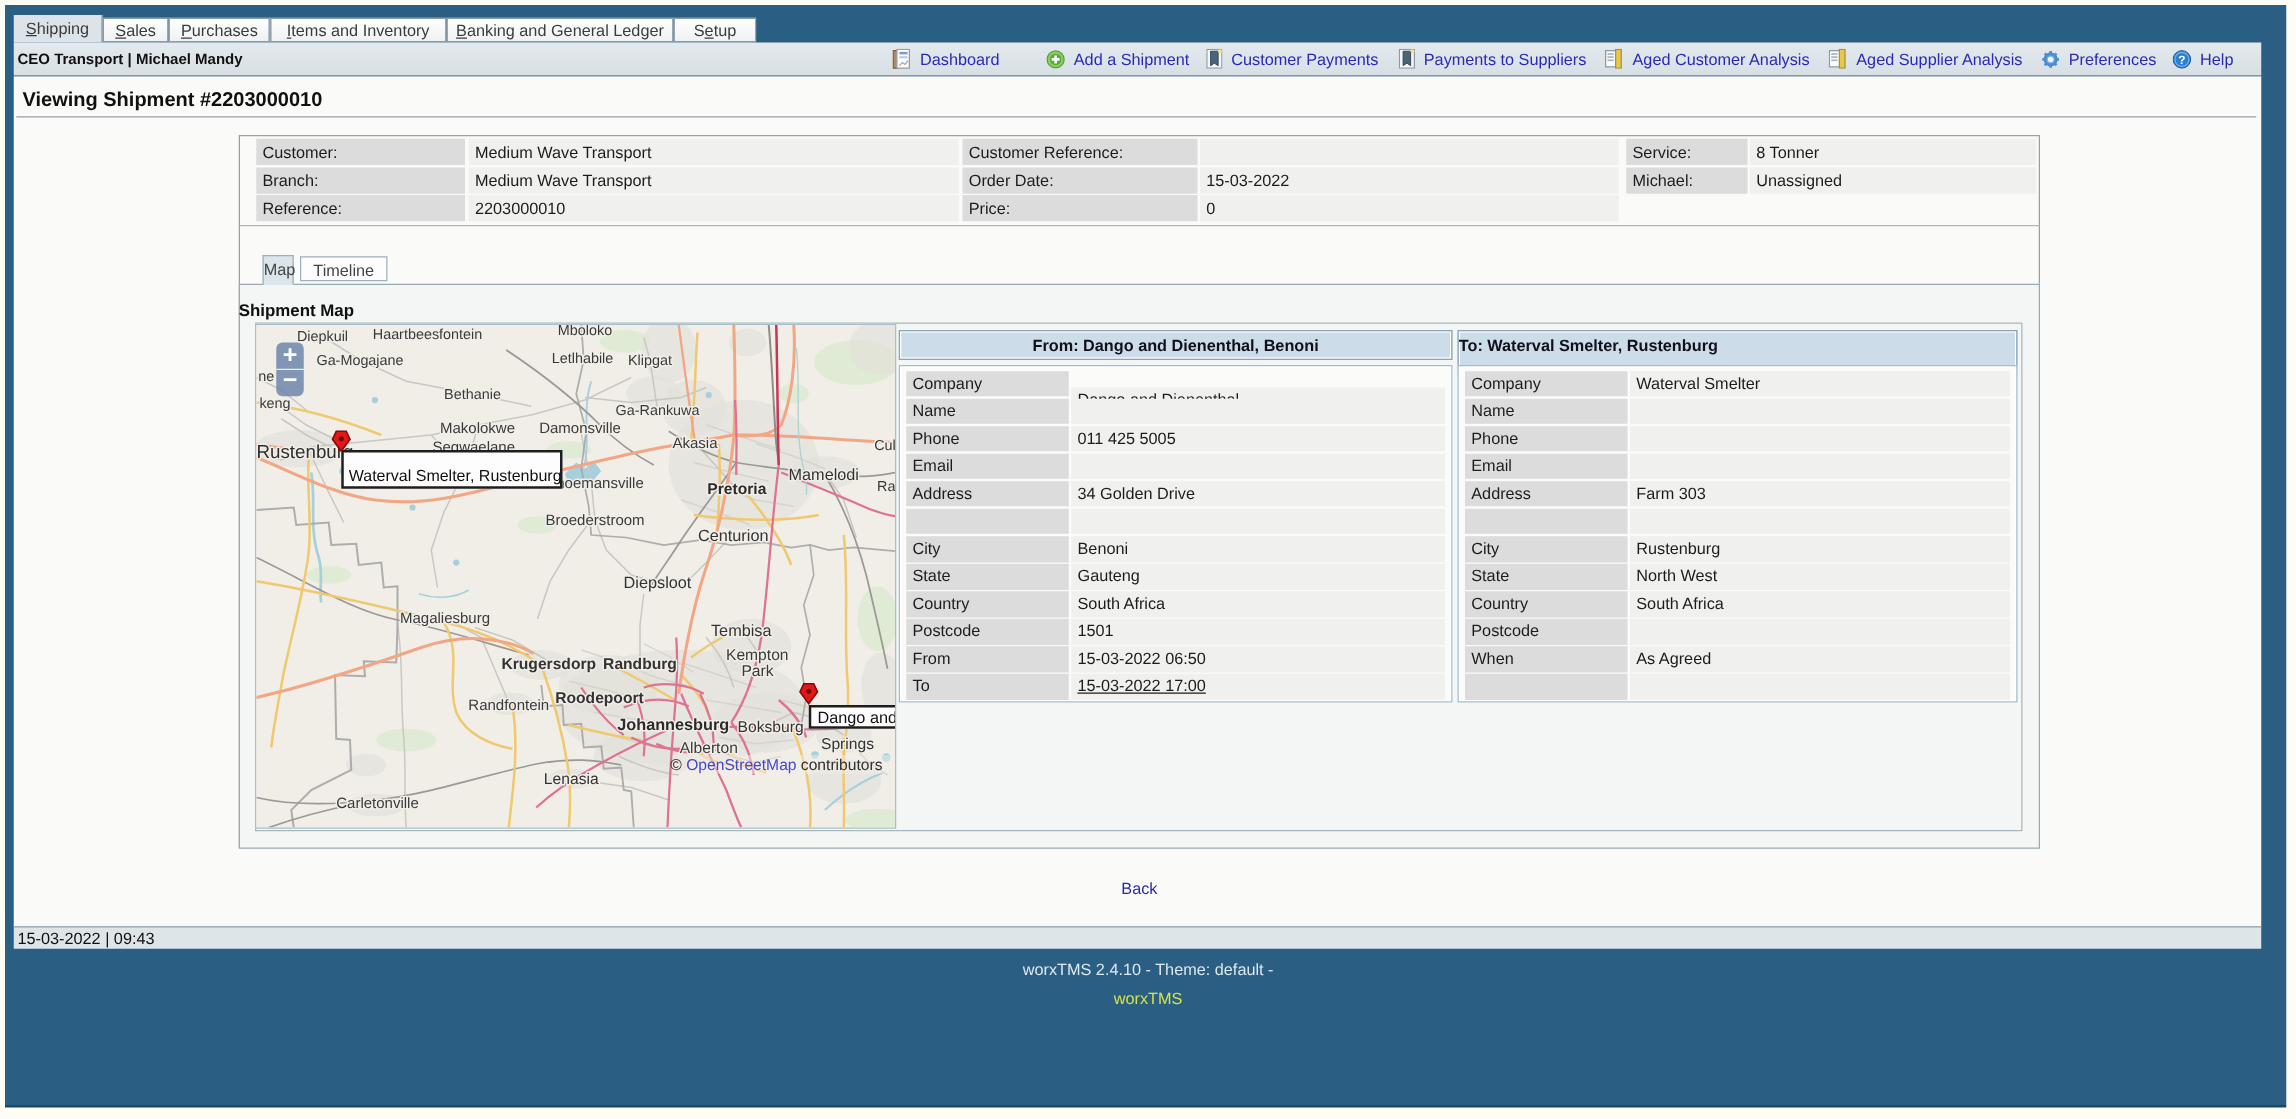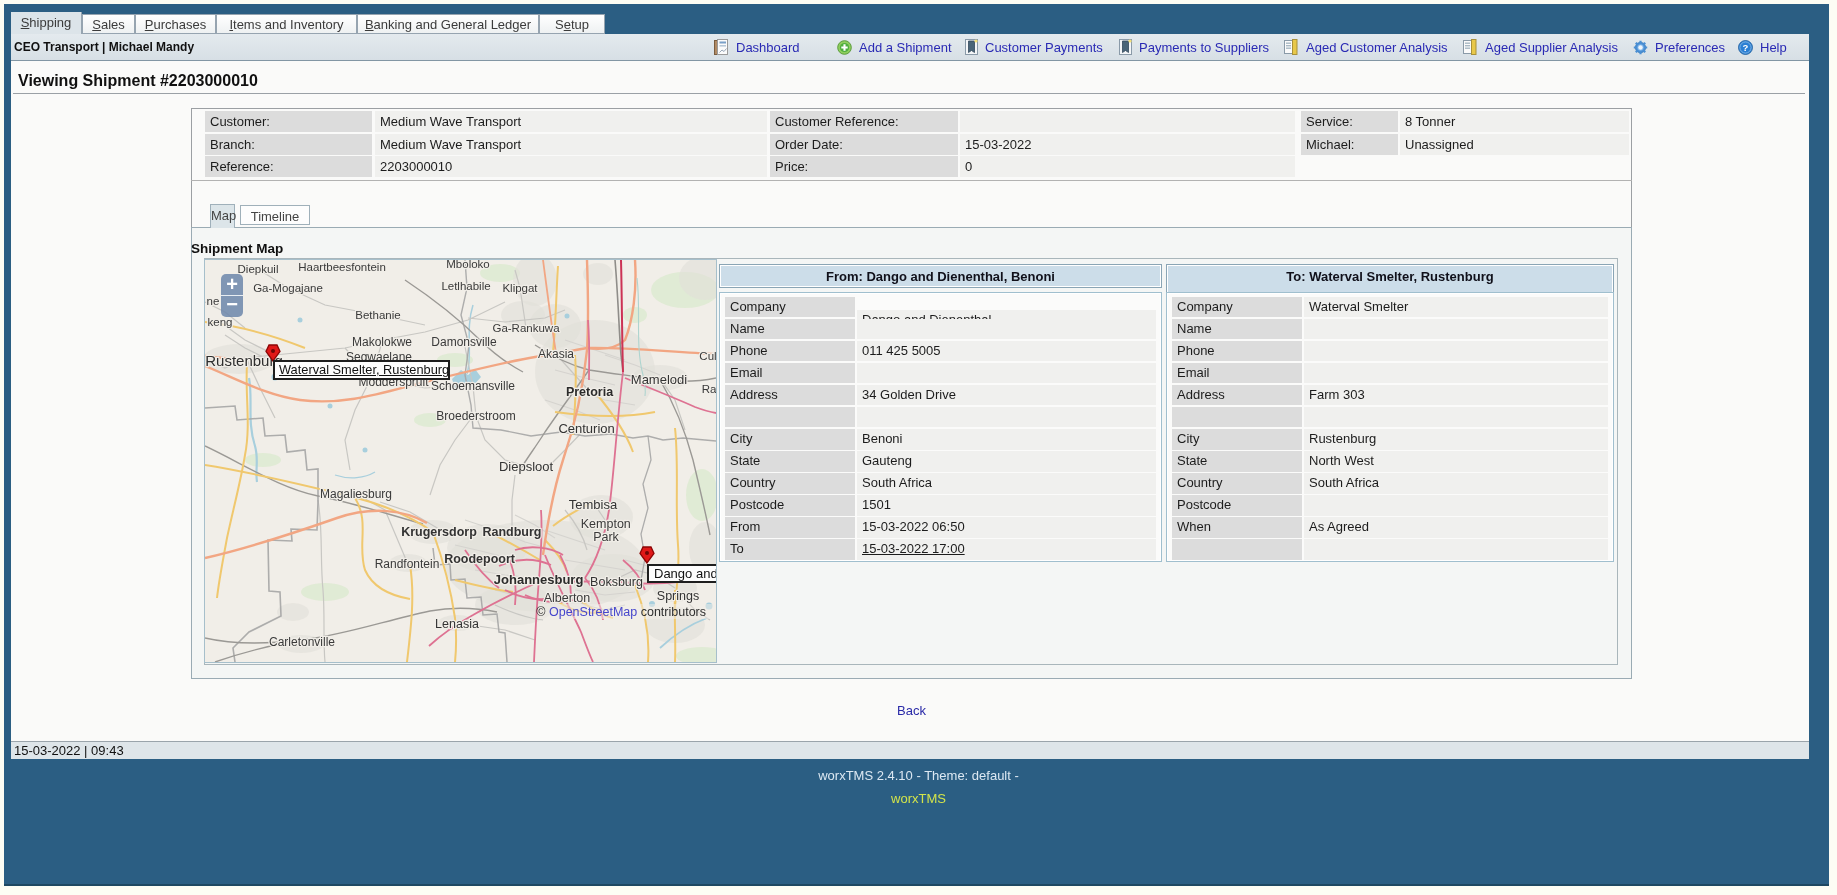--- a/index.html
+++ b/index.html
@@ -295,21 +295,21 @@
       <circle cx="68" cy="91" r="2" fill="#6d0707"></circle>
       <path d="M442,303 L435,293.5 L438,287 L446,287 L449,293.5 Z" fill="#e01818" stroke="#8c0606" stroke-width="1.3"></path>
       <circle cx="442" cy="293" r="2" fill="#6d0707"></circle>
       <rect x="333" y="344" width="178" height="15" fill="#f1eee8" opacity="0.5"></rect>
       <text x="501" y="356" text-anchor="end" font-family="Liberation Sans,sans-serif" font-size="12.5" fill="#2f2f2f">© <tspan fill="#4646cc">OpenStreetMap</tspan> contributors</text>
     </svg>
 <div style="position:absolute;left:16px;top:14px;width:22px;height:43px;border-radius:5px;background:rgba(108,134,170,0.85);"></div>
 <div style="position:absolute;left:16px;top:34.5px;width:22px;height:1.5px;background:#e8edf2;"></div>
 <div style="position:absolute;left:16px;top:13px;width:22px;height:21px;color:#fff;font-size:20px;font-weight:bold;text-align:center;line-height:22px;">+</div>
 <div style="position:absolute;left:16px;top:35px;width:22px;height:21px;color:#fff;font-size:20px;font-weight:bold;text-align:center;line-height:19px;">−</div>
-<div style="position:absolute;left:68px;top:100px;width:169px;height:13.5px;background:#fdfdfd;border:2px solid #1e1e1e;font-size:12.8px;line-height:13px;color:#111;padding:1px 0 1px 4px;white-space:nowrap;overflow:hidden;text-decoration:underline;">Waterval Smelter, Rustenburg</div>
+<div style="position:absolute;left:68px;top:100px;width:169px;height:13.5px;background:#fdfdfd;border:2px solid #1e1e1e;font-size:12.8px;line-height:13px;color:#111;padding:12px 0 1px 4px;white-space:nowrap;overflow:hidden;">Waterval Smelter, Rustenburg</div>
 <div style="position:absolute;left:442px;top:304px;width:170px;height:13px;background:#fdfdfd;border:2px solid #1e1e1e;font-size:13px;line-height:13px;color:#111;padding:1px 0 1px 5px;white-space:nowrap;">Dango and Dienenthal, Benoni</div>
 </div>
 
 <div class="abs" style="left:719px;top:264px;width:443px;height:24px;background:#ccdde9;border:1px solid #8aa5b5;box-shadow:inset 0 0 0 1px #ffffff;box-sizing:border-box;text-align:center;line-height:23px;font-size:13px;font-weight:bold;color:#10101a;">From: Dango and Dienenthal, Benoni</div>
 <div class="abs" style="left:719px;top:292px;width:443px;height:270px;border:1px solid #a0bfce;box-shadow:inset 0 0 0 1px #ffffff;box-sizing:border-box;background:#fbfbfa;"></div>
 <div class="lbl" style="left:725px;top:296.5px;width:130px;height:20.5px;line-height:20.5px;">Company</div>
 <div class="val" style="left:857px;top:310px;width:299px;height:20.5px;line-height:20.5px;">Dango and Dienenthal</div>
 <div class="lbl" style="left:725px;top:318.6px;width:130px;height:20.5px;line-height:20.5px;">Name</div>
 <div class="val" style="left:857px;top:318.6px;width:299px;height:20.5px;line-height:20.5px;"></div>
 <div class="lbl" style="left:725px;top:340.7px;width:130px;height:20.5px;line-height:20.5px;">Phone</div>
@@ -325,21 +325,21 @@
 <div class="lbl" style="left:725px;top:451.1px;width:130px;height:20.5px;line-height:20.5px;">State</div>
 <div class="val" style="left:857px;top:451.1px;width:299px;height:20.5px;line-height:20.5px;">Gauteng</div>
 <div class="lbl" style="left:725px;top:473.1px;width:130px;height:20.5px;line-height:20.5px;">Country</div>
 <div class="val" style="left:857px;top:473.1px;width:299px;height:20.5px;line-height:20.5px;">South Africa</div>
 <div class="lbl" style="left:725px;top:495.2px;width:130px;height:20.5px;line-height:20.5px;">Postcode</div>
 <div class="val" style="left:857px;top:495.2px;width:299px;height:20.5px;line-height:20.5px;">1501</div>
 <div class="lbl" style="left:725px;top:517.3px;width:130px;height:20.5px;line-height:20.5px;">From</div>
 <div class="val" style="left:857px;top:517.3px;width:299px;height:20.5px;line-height:20.5px;">15-03-2022 06:50</div>
 <div class="lbl" style="left:725px;top:539.4px;width:130px;height:20.5px;line-height:20.5px;">To</div>
 <div class="val" style="left:857px;top:539.4px;width:299px;height:20.5px;line-height:20.5px;text-decoration:underline;">15-03-2022 17:00</div>
-<div class="abs" style="left:1166px;top:264px;width:448px;height:36px;background:#ccdde9;border:1px solid #8aa5b5;box-shadow:inset 0 0 0 1px #ffffff;box-sizing:border-box;text-align:center;line-height:23px;font-size:13px;font-weight:bold;color:#10101a;">To: Waterval Smelter, Rustenburg</div>
+<div class="abs" style="left:1166px;top:264px;width:448px;height:36px;background:#ccdde9;border:1px solid #8aa5b5;box-shadow:inset 0 0 0 1px #ffffff;box-sizing:border-box;text-align:left;line-height:23px;font-size:13px;font-weight:bold;color:#10101a;">To: Waterval Smelter, Rustenburg</div>
 <div class="abs" style="left:1166px;top:292px;width:448px;height:270px;border:1px solid #a0bfce;box-shadow:inset 0 0 0 1px #ffffff;box-sizing:border-box;background:#fbfbfa;"></div>
 <div class="lbl" style="left:1172px;top:296.5px;width:130px;height:20.5px;line-height:20.5px;">Company</div>
 <div class="val" style="left:1304px;top:296.5px;width:304px;height:20.5px;line-height:20.5px;">Waterval Smelter</div>
 <div class="lbl" style="left:1172px;top:318.6px;width:130px;height:20.5px;line-height:20.5px;">Name</div>
 <div class="val" style="left:1304px;top:318.6px;width:304px;height:20.5px;line-height:20.5px;"></div>
 <div class="lbl" style="left:1172px;top:340.7px;width:130px;height:20.5px;line-height:20.5px;">Phone</div>
 <div class="val" style="left:1304px;top:340.7px;width:304px;height:20.5px;line-height:20.5px;"></div>
 <div class="lbl" style="left:1172px;top:362.7px;width:130px;height:20.5px;line-height:20.5px;">Email</div>
 <div class="val" style="left:1304px;top:362.7px;width:304px;height:20.5px;line-height:20.5px;"></div>
 <div class="lbl" style="left:1172px;top:384.8px;width:130px;height:20.5px;line-height:20.5px;">Address</div>

